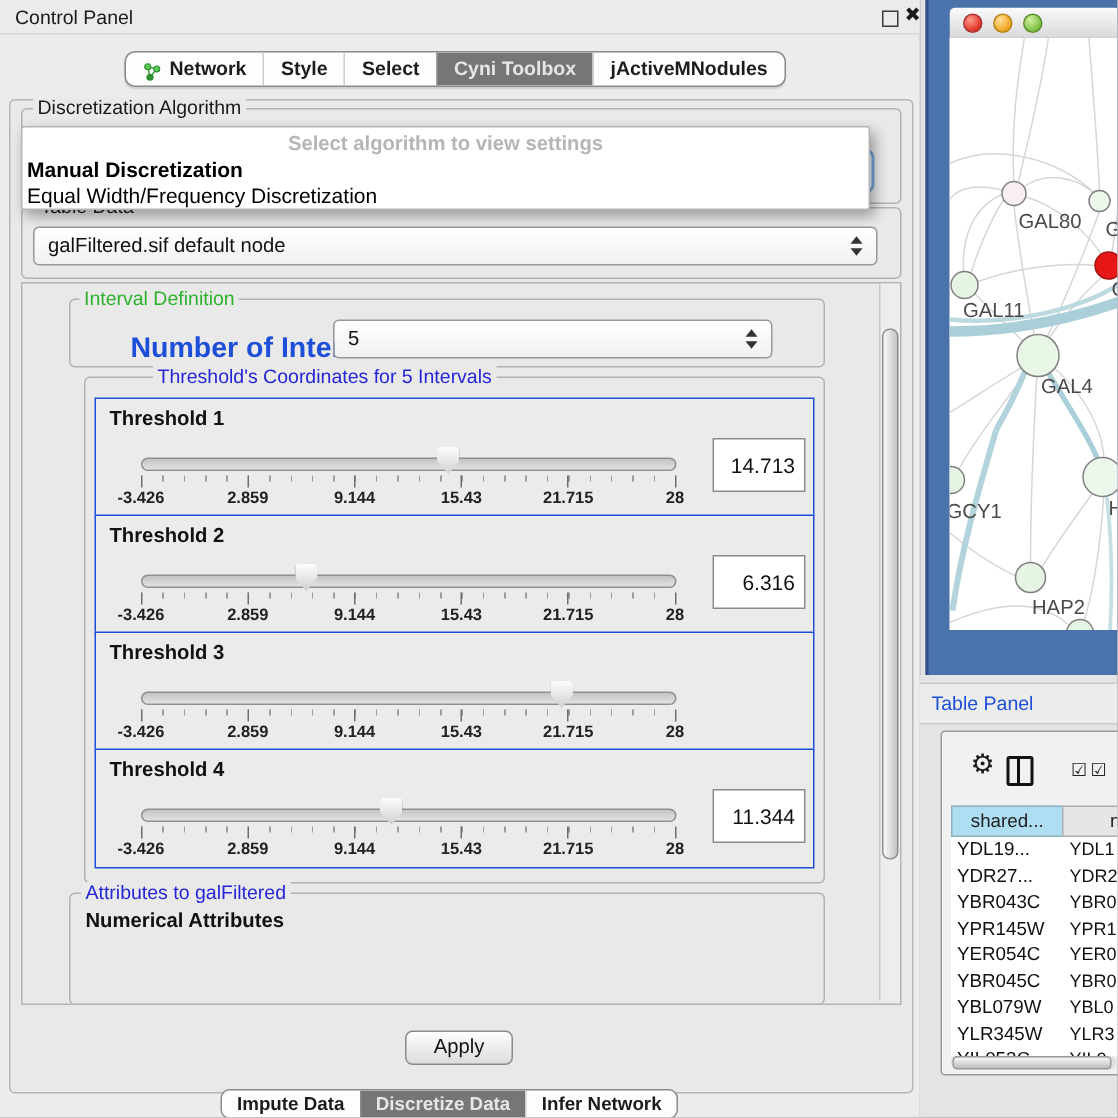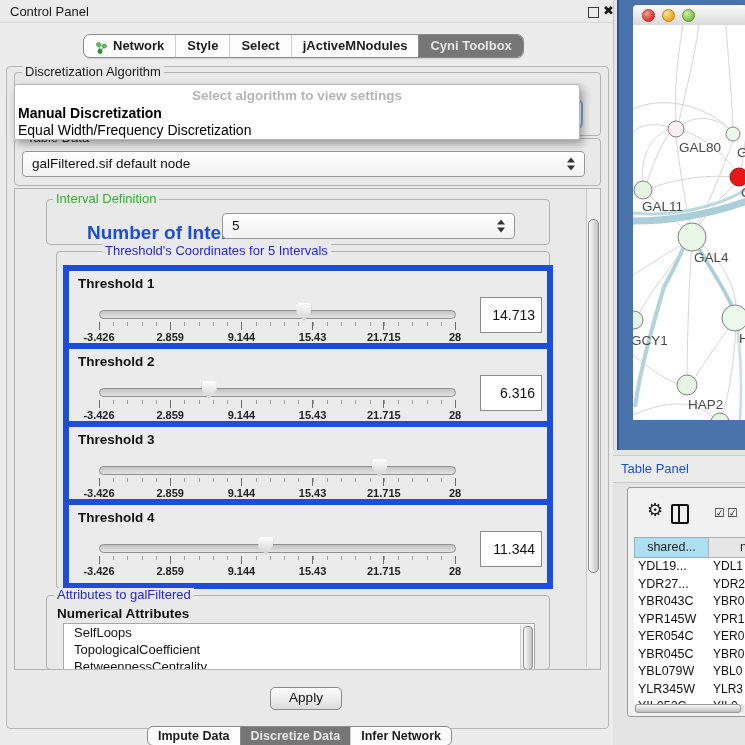--- a/index.html
+++ b/index.html
@@ -48,21 +48,21 @@
   .td-combo{left:22px;top:151px;width:561px;height:24px;}
 
   .scrollpanel{position:absolute;left:14px;top:188px;width:585px;height:480px;background:#e9e9e9;border:1px solid #b4b4b4;overflow:hidden;}
   .int-group{left:31px;top:10px;width:502px;height:44px;}
   .int-label{left:38px;top:3px;}
   .nint-label{position:absolute;left:72px;top:33px;font-size:19px;font-weight:bold;color:#1d4ed8;}
   .nint-combo{left:207px;top:24px;width:291px;height:24px;}
   .thr-group{left:41px;top:62px;width:492px;height:336px;}
   .thr-label{left:49px;top:55px;margin-left:38px;}
 
-  .tbox{position:absolute;left:48px;width:478px;height:78px;background:#ebebeb;border:6px solid #1d4ed8;}
+  .tbox{position:absolute;left:48px;width:478px;height:78px;background:#ebebeb;border:1px solid #1d4ed8;}
   .tlabel{position:absolute;left:9px;top:5px;font-size:13.5px;font-weight:bold;color:#111;}
   .track{position:absolute;left:30px;top:39px;width:355px;height:7px;border:1px solid #8f8f8f;border-radius:5px;
          background:linear-gradient(#c3c3c3,#e2e2e2);}
   .thumb{position:absolute;top:32px;width:15px;height:18px;background:linear-gradient(#fdfdfd,#d0d0d0);
          clip-path:polygon(10% 0%,90% 0%,100% 12%,100% 52%,50% 100%,0% 52%,0% 12%);
          filter:drop-shadow(0 0 1px #777);z-index:2;}
   .ticks{position:absolute;left:30px;top:51px;width:356px;height:9px;
          background:repeating-linear-gradient(90deg,#9c9c9c 0 1px,transparent 1px calc(100%/25));
          background-size:100% 4px;background-repeat:no-repeat;}
   .mtick{position:absolute;top:0;width:1px;height:8px;background:#6e6e6e;}
@@ -143,25 +143,25 @@
               <circle cx="5" cy="9.5" r="2.4" fill="#2e8f2e"></circle>
             </svg></span>
           <span>Network</span>
         </div>
         <div class="seg">
           <span>Style</span>
         </div>
         <div class="seg">
           <span>Select</span>
         </div>
-        <div class="seg">
-          <span>jActiveMNodules</span>
-        </div>
         <div class="seg sel">
           <span>Cyni Toolbox</span>
+        </div>
+        <div class="seg">
+          <span>jActiveMNodules</span>
         </div>
       </div>
 
     <div class="outerpanel"></div>
 
     <div class="group algo-group"></div>
     <span class="group-label algo-label">Discretization Algorithm</span>
     <div class="combo algo-combo">
         <span class="spin"></span>
       </div>
@@ -275,30 +275,20 @@
             <span style="left: 60%;">15.43</span>
             <span style="left: 80%;">21.715</span>
             <span style="left: 100%;">28</span>
           </div>
         <div class="vbox">11.344</div>
       </div>
 
       <div class="group attr-group"></div>
       <span class="group-label g-blue attr-label">Attributes to galFiltered</span>
       <span class="numattr-label">Numerical Attributes</span>
-      <div class="attrlist">
-        <div>
-            <div class="attr-item">SelfLoops</div>
-            <div class="attr-item">TopologicalCoefficient</div>
-            <div class="attr-item">BetweennessCentrality</div>
-          </div>
-        <div class="alist-sb">
-            <div class="alist-thumb"></div>
-          </div>
-      </div>
 
       <div class="vscroll">
           <div class="vthumb"></div>
         </div>
     </div>
 
     <div class="applybtn">Apply</div>
     <div class="bottabs">
         <div class="seg">
           <span>Impute Data</span>

